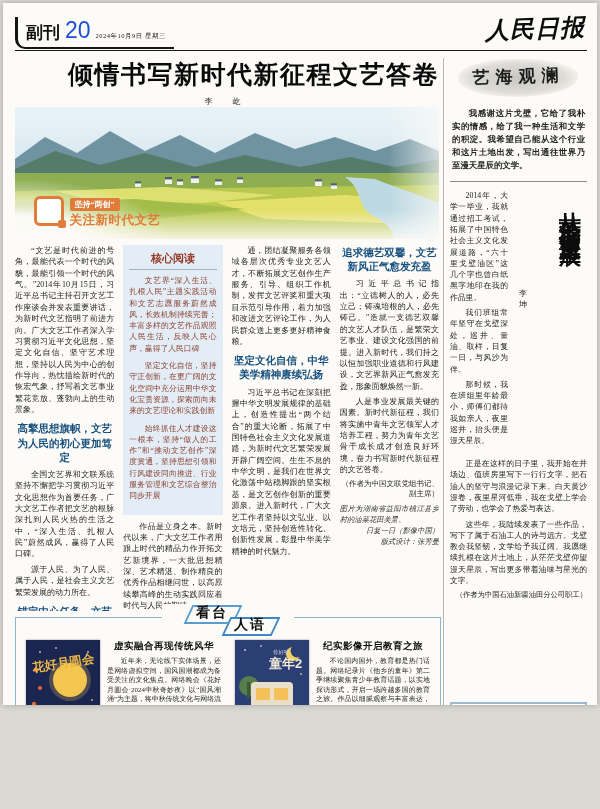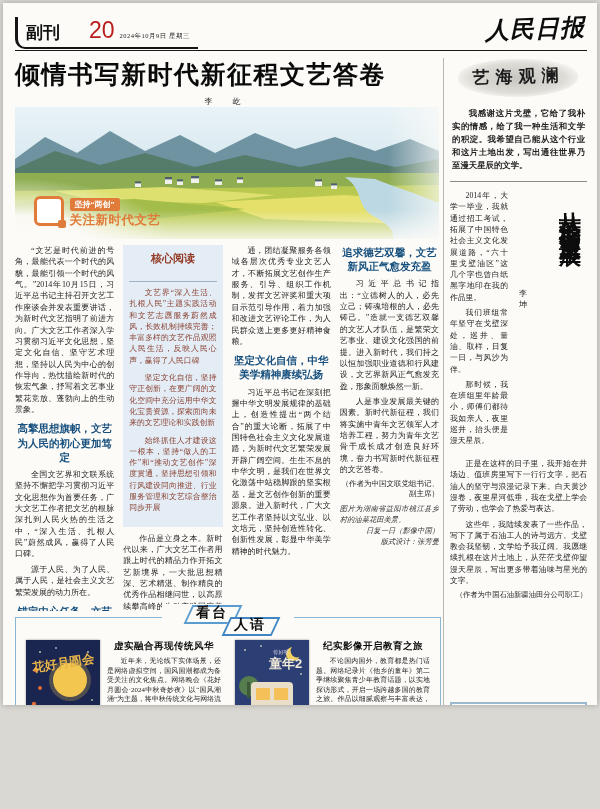--- a/index.html
+++ b/index.html
@@ -6,28 +6,28 @@
   body{width:600px;height:809px;background:#dad8d3;position:relative;
        font-family:"Liberation Serif",serif;-webkit-font-smoothing:antialiased;}
   .page{position:absolute;left:3px;top:3px;width:594px;height:702px;background:#fcfbf8;
         box-shadow:0 0 6px rgba(0,0,0,.25);overflow:hidden;}
 
   
   .hdr{position:absolute;left:12px;top:10px;width:572px;height:36px;}
   .edition{position:absolute;left:0;top:4px;border-left:3px solid #151515;border-bottom:2px solid #151515;
            border-bottom-left-radius:10px;padding:0 8px 3px 8px;display:flex;align-items:baseline;gap:5px;}
   .ed-name{font-family:"Liberation Sans",sans-serif;font-size:17px;font-weight:700;color:#111;}
-  .ed-num{font-family:"Liberation Sans",sans-serif;font-size:23px;color:#b91c1c;margin-left:24px;}
+  .ed-num{font-family:"Liberation Sans",sans-serif;font-size:23px;color:#1d4ed8;}
   .ed-date{font-size:6.5px;color:#222;letter-spacing:.5px;}
   .masthead{position:absolute;right:2px;top:0;font-family:"DejaVu Serif",serif;font-style:italic;
             font-weight:900;font-size:24px;color:#0c0c0c;transform:rotate(-2deg);letter-spacing:1px;}
   .hdr-rule{position:absolute;left:12px;top:47px;width:572px;border-top:1.5px solid #1a1a1a;}
 
   
-  .headline{position:absolute;left:12px;top:55px;width:424px;text-align:left;
+  .headline{position:absolute;left:12px;top:55px;width:424px;text-align:right;
             font-family:"Liberation Sans",sans-serif;font-weight:800;font-size:25px;
             letter-spacing:1.5px;color:#0a0a0a;}
   .lead-author{position:absolute;left:12px;top:93px;width:424px;text-align:center;
                font-size:8px;letter-spacing:9px;color:#222;}
   .photo{position:absolute;left:12px;top:104px;width:424px;height:132px;overflow:hidden;}
   .photo svg{display:block;}
   .photo-fade{position:absolute;inset:0;
      background:radial-gradient(ellipse 55% 75% at 0% 105%,rgba(252,251,248,.97) 30%,rgba(252,251,248,0) 68%),
                 linear-gradient(to top,rgba(252,251,248,.85),rgba(252,251,248,0) 22%),
                 linear-gradient(to left,rgba(252,251,248,.7),rgba(252,251,248,0) 12%);}
@@ -38,21 +38,21 @@
             font-weight:700;font-size:8px;padding:1px 5px;border-radius:2px;}
   .badge-l2{font-family:"Liberation Sans",sans-serif;font-weight:800;font-size:12.5px;color:#e07b39;margin-top:1px;letter-spacing:.5px;}
 
   .cols{position:absolute;left:12px;top:242px;width:424px;height:366px;display:flex;gap:9px;}
   .col{flex:1;overflow:hidden;}
   .para{font-size:8px;line-height:1.42;text-align:justify;text-indent:2em;color:#1c1c1c;margin:0 0 4px 0;}
   .subhead{font-family:"Liberation Sans",sans-serif;font-weight:800;font-size:10.5px;color:#17507e;
            text-align:center;line-height:1.35;margin:6px 0 5px 0;}
   .core-box{background:#e4edf5;padding:6px 6px 7px 6px;margin-bottom:6px;}
   .core-title{text-align:center;font-family:Liberation Mono, monospace;font-weight:800;font-size:11px;
-              color:#943b28;padding-bottom:15px;margin-bottom:5px;border-bottom:1px solid #9fb4c6;}
+              color:#943b28;padding-bottom:3px;margin-bottom:5px;border-bottom:1px solid #9fb4c6;}
   .core-item{font-size:7.8px;line-height:1.45;text-align:justify;text-indent:2em;color:#8a4334;margin:0 0 6px 0;}
   .endnote{font-size:7.5px;text-align:right;color:#222;margin:3px 0 5px 0;}
   .photo-cap{font-size:7.3px;font-style:italic;color:#333;text-align:justify;line-height:1.4;margin:0;}
   .photo-credit,.design-credit{font-size:7.3px;font-style:italic;color:#333;text-align:right;margin:1px 0 0 0;}
 
   
   .vdiv{position:absolute;left:440px;top:55px;width:1px;height:722px;background:#b9b6b0;}
 
   
   .rcol{position:absolute;left:447px;top:54px;width:137px;height:723px;display:flex;flex-direction:column;}

